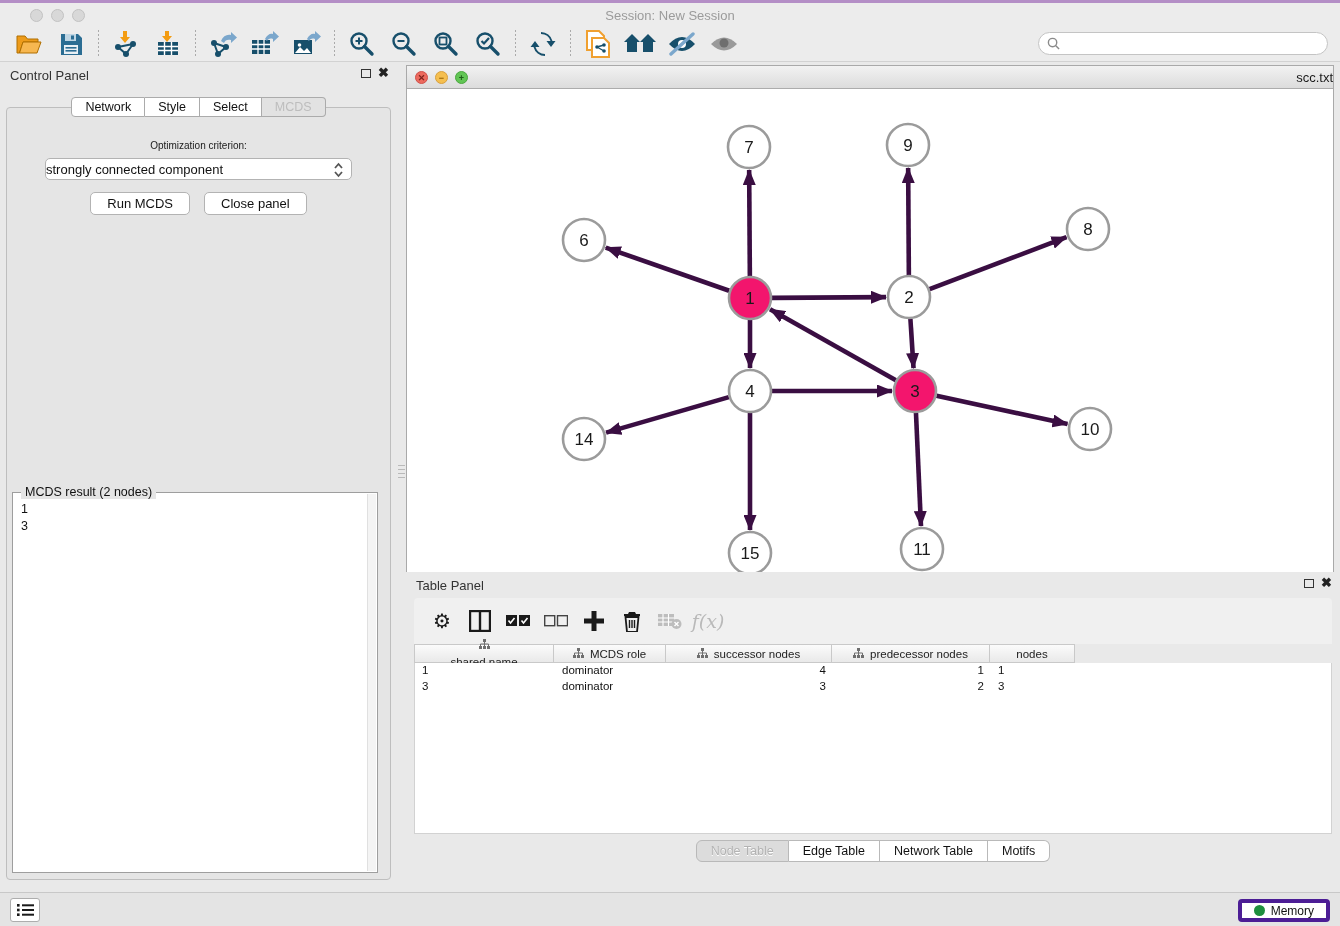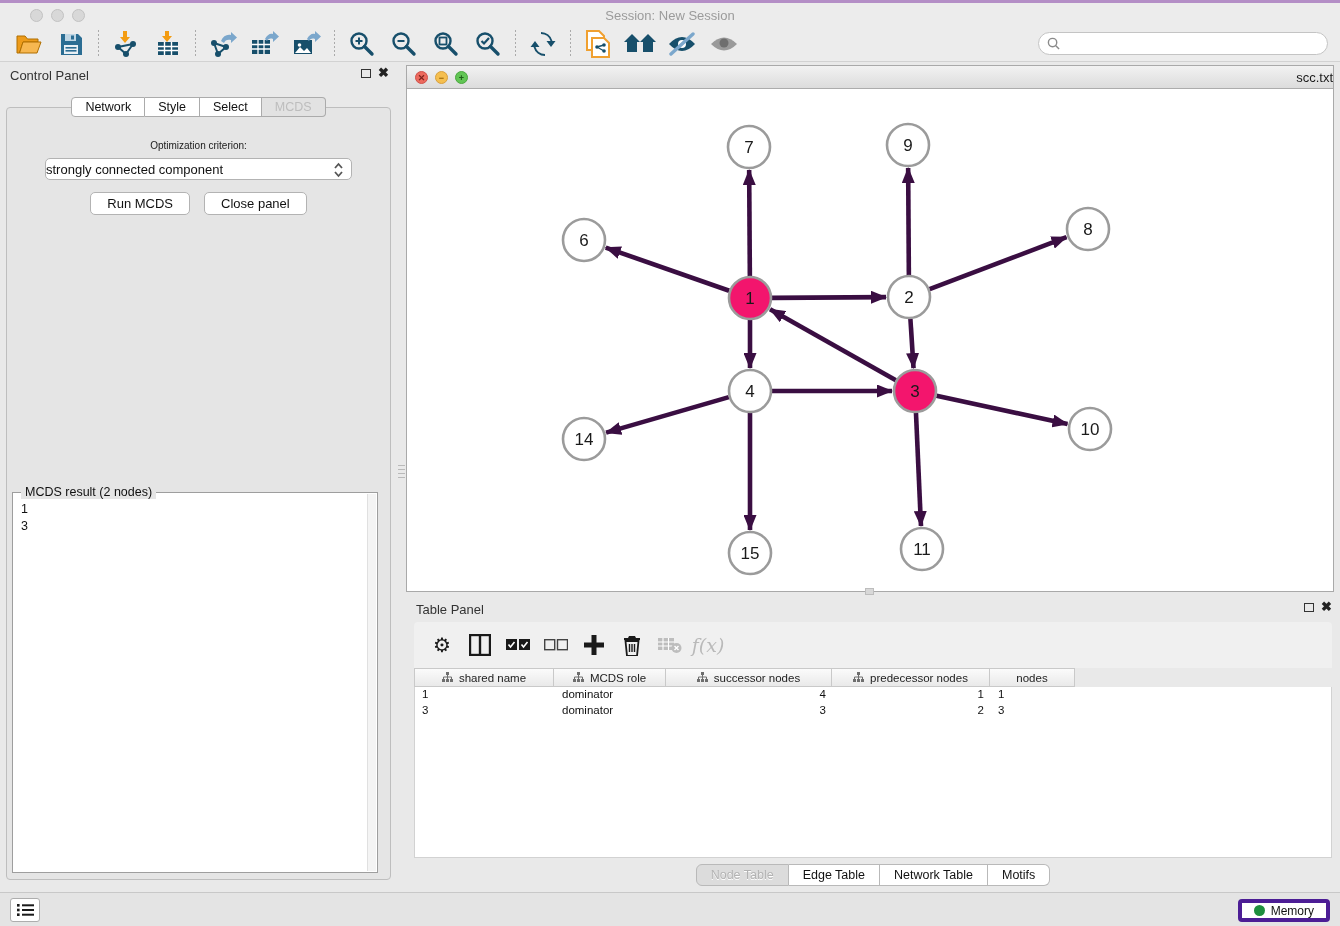--- a/index.html
+++ b/index.html
@@ -55,28 +55,28 @@
   #net-titlebar .traffic { position:absolute; left:8px; top:5px; display:flex; gap:7px; }
   .ntl { width:13px; height:13px; border-radius:50%; font-size:9px; font-weight:bold; display:flex; align-items:center; justify-content:center; }
   .ntl.red { background:#EC6A5E; border:1px solid #D0504A; color:#7E231D; }
   .ntl.yellow { background:#F5BF4F; border:1px solid #D8A03E; color:#935F00; }
   .ntl.green { background:#61C554; border:1px solid #4AA73E; color:#1D5E17; }
   #net-title { position:absolute; left:0; right:0; top:4px; text-align:right; font-size:13px; color:#1A1A1A; }
   #net-canvas { display:block; }
   #h-grip { position:absolute; left:458px; bottom:-4px; width:9px; height:7px; background:#D8D8D8; border:1px solid #BDBDBD; }
 
   
-  #table-panel { position:absolute; left:406px; top:596px; width:934px; height:294px; background:#E9E9E9; }
+  #table-panel { position:absolute; left:406px; top:572px; width:934px; height:294px; background:#E9E9E9; }
   #tp-toolbar { position:absolute; left:8px; right:8px; top:26px; height:46px; background:#F0F0F0; border-radius:4px 4px 0 0; display:flex; align-items:center; padding-left:14px; gap:10px; }
   .tbicon { width:28px; height:28px; display:flex; align-items:center; justify-content:center; }
   #fx-label { font-family:"DejaVu Serif", serif; font-style:italic; font-size:19px; color:#B9B9B9; }
 
   #tp-header { position:absolute; left:8px; top:72px; height:19px; display:flex; }
   .thcell { background:linear-gradient(#FBFBFB,#E9E9E9); border:1px solid #C9C9C9; border-left:none; font-size:11.5px; color:#222; display:flex; align-items:center; justify-content:center; gap:6px; }
-  .thcell:first-child { border-left:1px solid #C9C9C9; }
+  .thcell:first-child { border-left:1px solid #C9C9C9;flex-direction:column; }
   .thcell .hicon { display:flex; align-items:center; }
 
   #tp-body { position:absolute; left:8px; right:8px; top:91px; height:171px; background:#FFFFFF; border:1px solid #D2D2D2; border-top:none; overflow:hidden; }
   .trow { display:flex; height:16px; }
   .tcell { font-size:11.5px; color:#111; padding:1px 7px; white-space:nowrap; overflow:hidden; }
 
   #tp-tabs { position:absolute; left:0; right:0; top:268px; display:flex; justify-content:center; }
   .ttab { font-size:12.5px; padding:3px 14px; background:#FFFFFF; border:1px solid #B9B9B9; border-left:none; color:#111; }
   .ttab:first-child { border-left:1px solid #B9B9B9; border-radius:6px 0 0 6px; }
   .ttab:last-child { border-radius:0 6px 6px 0; }

